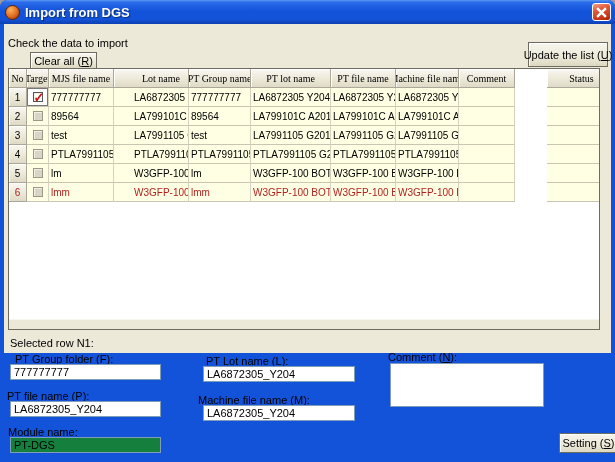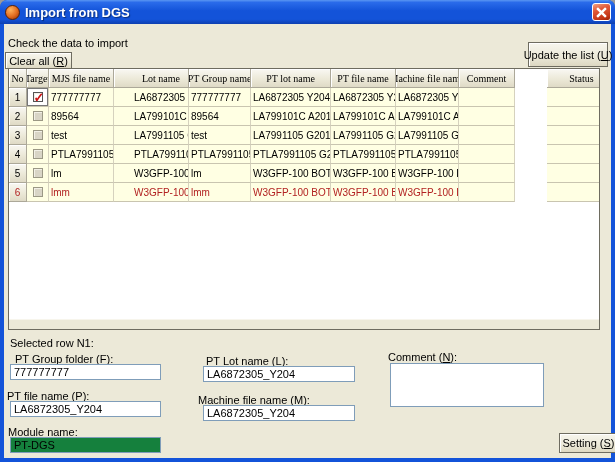--- a/index.html
+++ b/index.html
@@ -23,21 +23,21 @@
     border:1px solid #5a2102;margin-right:5px;flex:0 0 auto;
   }
   .title-text{color:#fff;font-weight:bold;font-size:13px;text-shadow:1px 1px 1px #0A2E7A;white-space:nowrap;}
   .close-btn{
     position:absolute;top:3px;right:4px;width:19px;height:18px;
     background:linear-gradient(160deg,#F0A080 0%,#E25A3A 35%,#C33415 80%,#9C2205 100%);
     border:1px solid #fff;border-radius:3px;
     display:flex;align-items:center;justify-content:center;cursor:pointer;
   }
   .client{
-    position:absolute;left:4px;top:24px;width:607px;height:434px;
+    position:absolute;left:4px;top:24px;width:607px;height:329px;
     background:#ECE9D8;
   }
   .lbl{position:absolute;font-size:11px;color:#000;white-space:nowrap;}
   .btn{
     position:absolute;
     background:linear-gradient(180deg,#F7F6EE 0%,#ECE9D8 60%,#DDD8C2 100%);
     border:1px solid #6E6C60;
     box-shadow:inset 1px 1px 0 #ffffff;
     font-size:11px;font-family:"Liberation Sans",sans-serif;
     display:flex;align-items:center;justify-content:center;
@@ -115,21 +115,21 @@
   <div class="close-btn">
     <svg width="11" height="11" viewBox="0 0 10 10">
       <path d="M1 1 L9 9 M9 1 L1 9" stroke="#ffffff" stroke-width="2.2" fill="none"></path>
     </svg>
   </div>
 
   <div class="client">
 
     <div class="lbl" style="left:4px;top:13px;">Check the data to import</div>
 
-    <div class="btn" style="left:1px;top:28px;width:67px;height:17px;">
+    <div class="btn" style="left:26px;top:28px;width:67px;height:17px;">
       <span><span>Clear all (</span><u>R</u><span>)</span></span>
     </div>
 
     <div class="btn" style="left:524px;top:18px;width:80px;height:25px;">
       <span><span>Update the list (</span><u>U</u><span>)</span></span>
     </div>
 
     <div class="grid">
       <div class="thead">
         <div class="h w-no">No</div>

